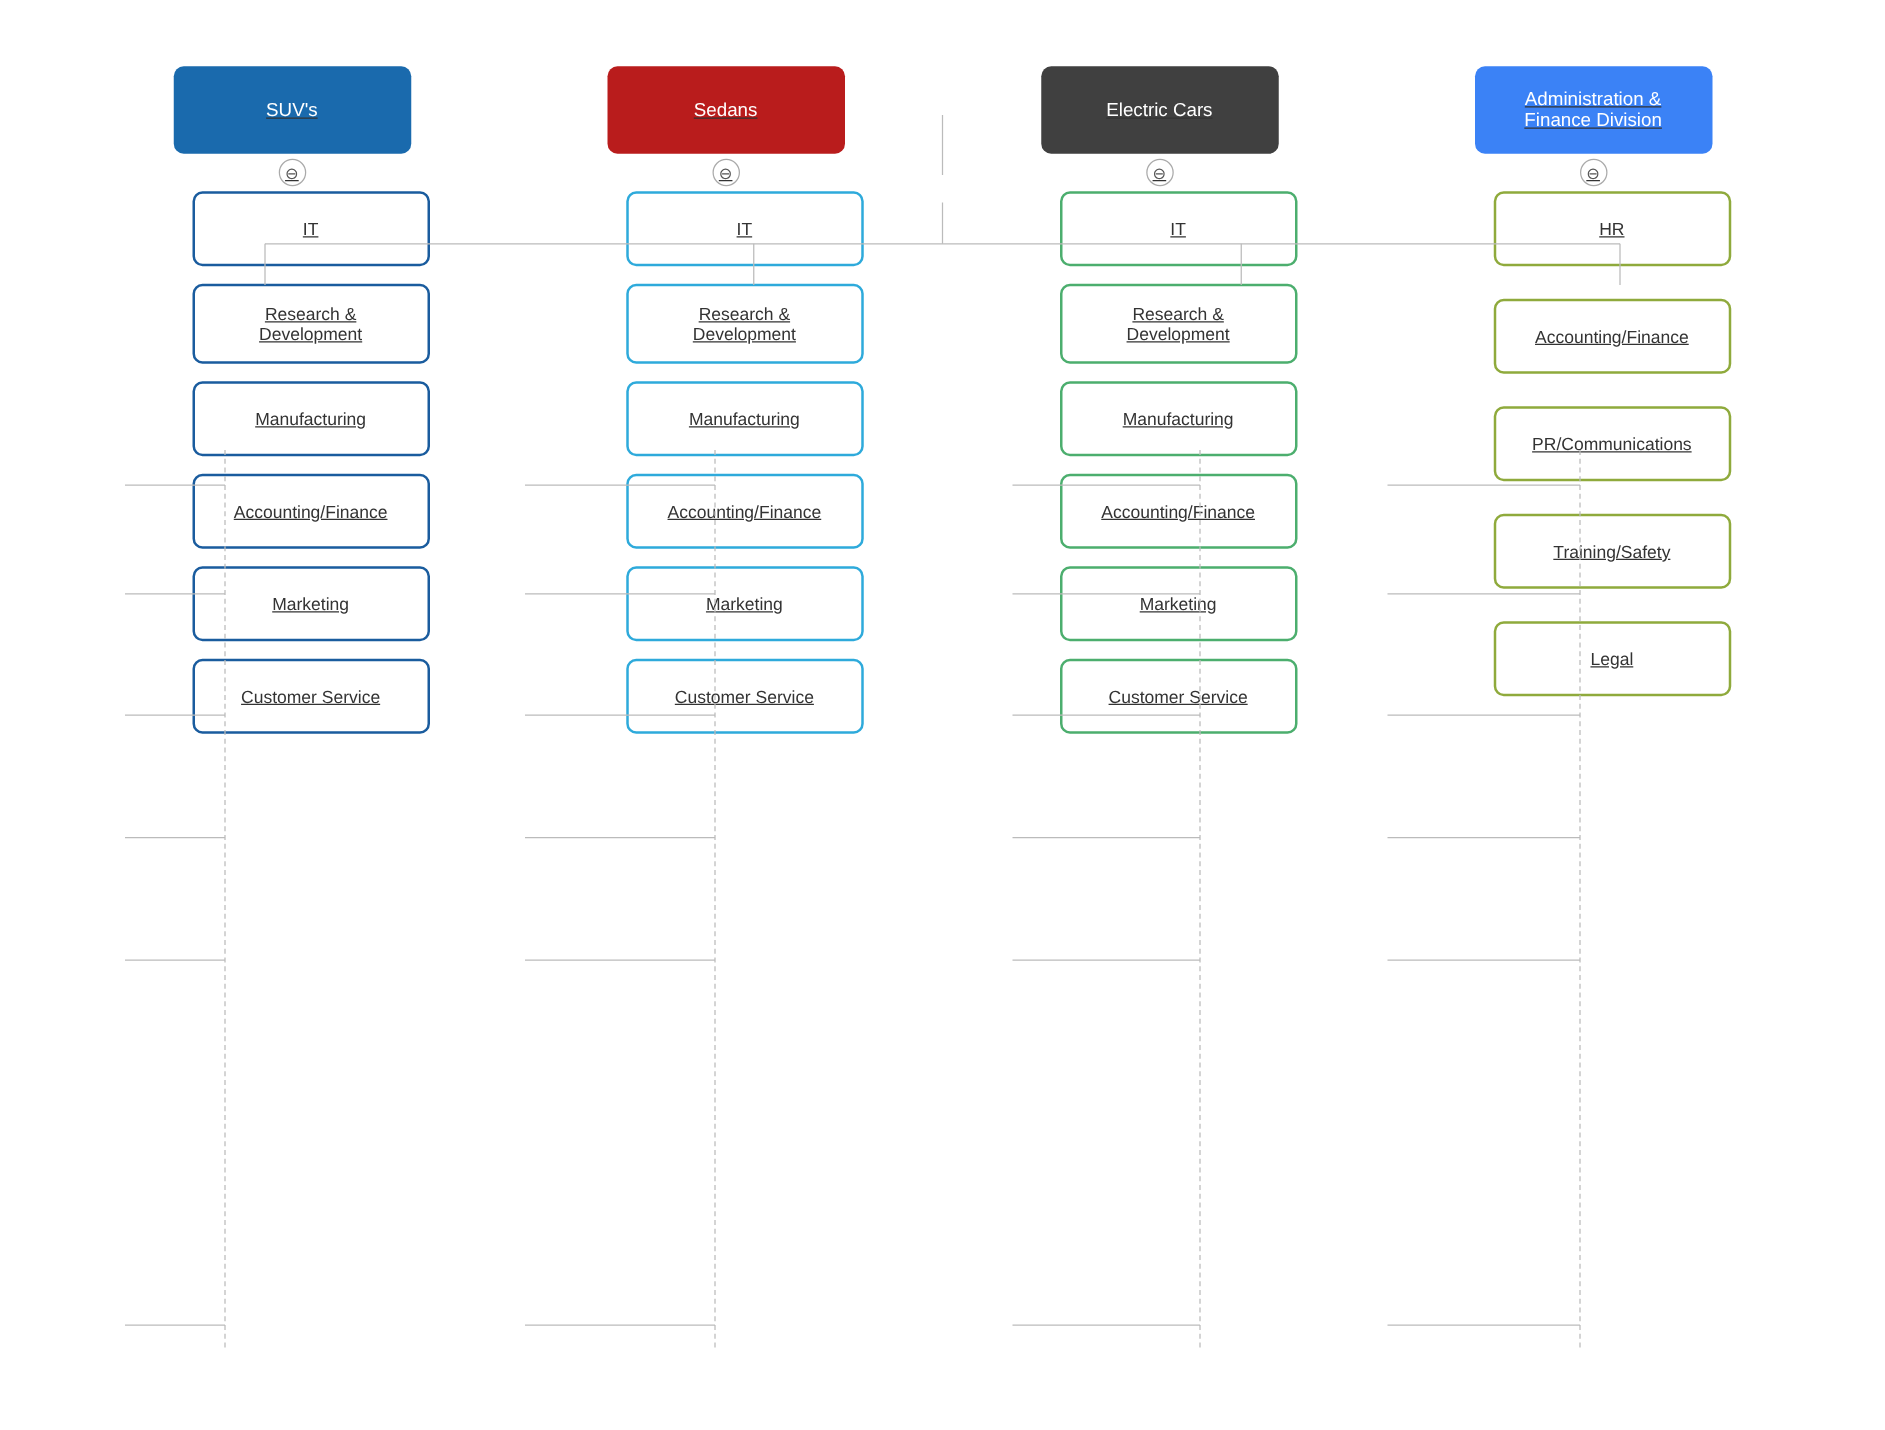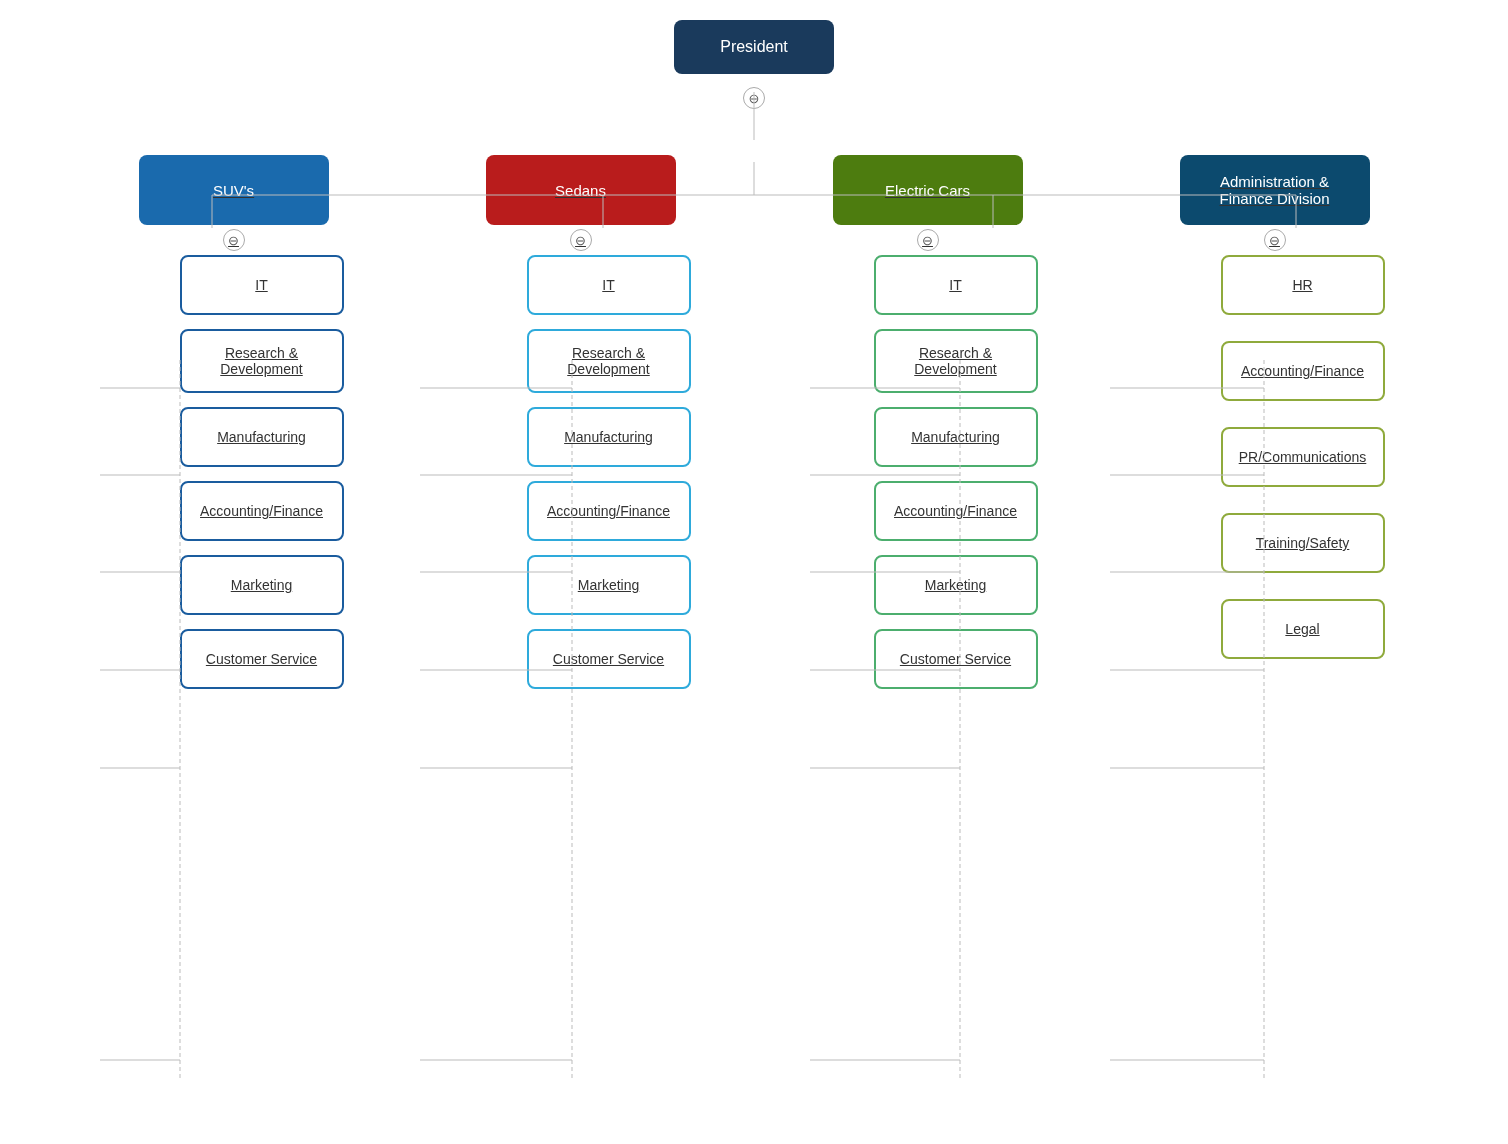--- a/index.html
+++ b/index.html
@@ -48,32 +48,32 @@
       font-weight: 500;
       width: 190px;
       min-height: 70px;
       display: flex;
       align-items: center;
       justify-content: center;
     }
 
     .div-box.blue-dark { background: #1a6aad; }
     .div-box.blue-light { background: #b91c1c; }
-    .div-box.green { background: #4d7c0f; }
-    .div-box.olive { background: #0c4a6e; }
+    .div-box.green { background: #404040; }
+    .div-box.olive { background: #3b82f6; }
 
     
     .dept-box {
       border-radius: 8px;
       border: 2.5px solid;
       background: #fff;
       padding: 14px 10px;
       text-align: center;
       font-size: 14px;
-      width: 164px;
+      width: 190px;
       min-height: 60px;
       display: flex;
       align-items: center;
       justify-content: center;
     }
 
     .dept-box.blue-dark { border-color: #1a5c9e; color: #333; }
     .dept-box.blue-light { border-color: #2eaadb; color: #333; }
     .dept-box.green { border-color: #4cae6e; color: #333; }
     .dept-box.olive { border-color: #8faa3c; color: #333; }
@@ -152,28 +152,20 @@
     <line x1="1264" y1="360" x2="1264" y2="1080" stroke="#bbb" stroke-width="1" stroke-dasharray="4,3"></line>
     <line x1="1264" y1="388" x2="1110" y2="388" stroke="#bbb" stroke-width="1"></line>
     <line x1="1264" y1="475" x2="1110" y2="475" stroke="#bbb" stroke-width="1"></line>
     <line x1="1264" y1="572" x2="1110" y2="572" stroke="#bbb" stroke-width="1"></line>
     <line x1="1264" y1="670" x2="1110" y2="670" stroke="#bbb" stroke-width="1"></line>
     <line x1="1264" y1="768" x2="1110" y2="768" stroke="#bbb" stroke-width="1"></line>
     <line x1="1264" y1="1060" x2="1110" y2="1060" stroke="#bbb" stroke-width="1"></line>
   </svg>
 
   <div class="main-layout">
-    <div class="president-section">
-      <div style="display:flex;justify-content:center;">
-        <div class="president-box">President</div>
-      </div>
-      <div style="height:48px;display:flex;justify-content:center;align-items:center;">
-        <span class="collapse-btn">⊖</span>
-      </div>
-    </div>
 
     <div style="display:flex;justify-content:space-around;width:100%;padding:0 40px;margin-top:33px;text-decoration:underline;">
 
       <div class="branch">
         <div class="div-box blue-dark">SUV's</div>
         <div style="height:30px;display:flex;justify-content:center;align-items:center;">
           <span class="collapse-btn">⊖</span>
         </div>
 
         <div style="display:flex;flex-direction:column;gap:14px;align-items:flex-end;padding-left:30px;width:100%;">

